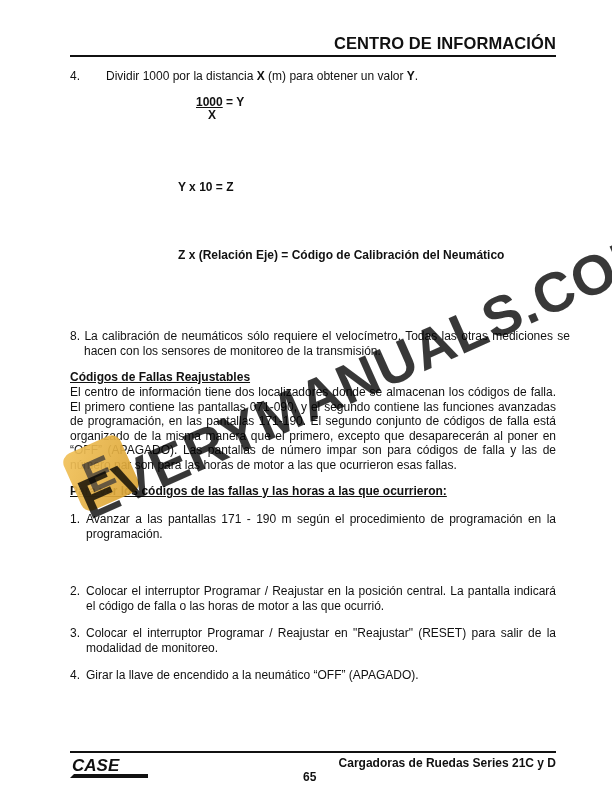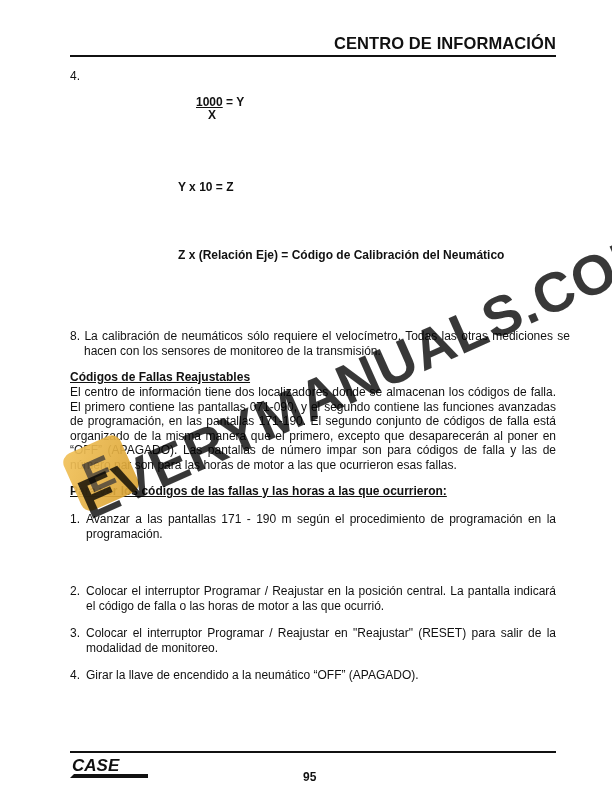--- a/index.html
+++ b/index.html
@@ -29,20 +29,21 @@
 </head>
 <body>
 
 <div class="page">
 
   <div class="hdr-title">CENTRO DE INFORMACIÓN</div>
   <div class="hdr-rule"></div>
 
   <div class="blk" style="top:57px;">
     <span class="num">4.</span>
+    <span style="padding-left:36px;"><span>Dividir 1000 por la distancia </span><b>X</b><span> (m) para obtener un valor </span><b>Y</b><span>.</span></span>
   </div>
 
   <div class="frac">
     <div><span class="numtop">1000</span><span> = Y</span></div>
     <div class="den">X</div>
   </div>
 
 
   <div class="eq" style="left:178px; top:168px;">Y x 10 = Z</div>
 
@@ -79,14 +80,15 @@
   <div class="wm-badge">
       <span>E</span>
     </div>
   <div class="wm-text">EVERYMANUALS.COM</div>
 
   <div class="ft-rule"></div>
   <svg class="case-logo" viewBox="0 0 80 22">
     <text x="2" y="14" font-family="Liberation Sans, sans-serif" font-weight="bold" font-style="italic" font-size="17" fill="#111">CASE</text>
     <polygon points="0,21 4,17 78,17 78,21" fill="#111"></polygon>
   </svg>
-  <div class="ft-page">95</div>
+  <div class="ft-title">Cargadoras de Ruedas Series 21C y D</div>
+  <div class="ft-page">65</div>
 </div>
 
 </body></html>

